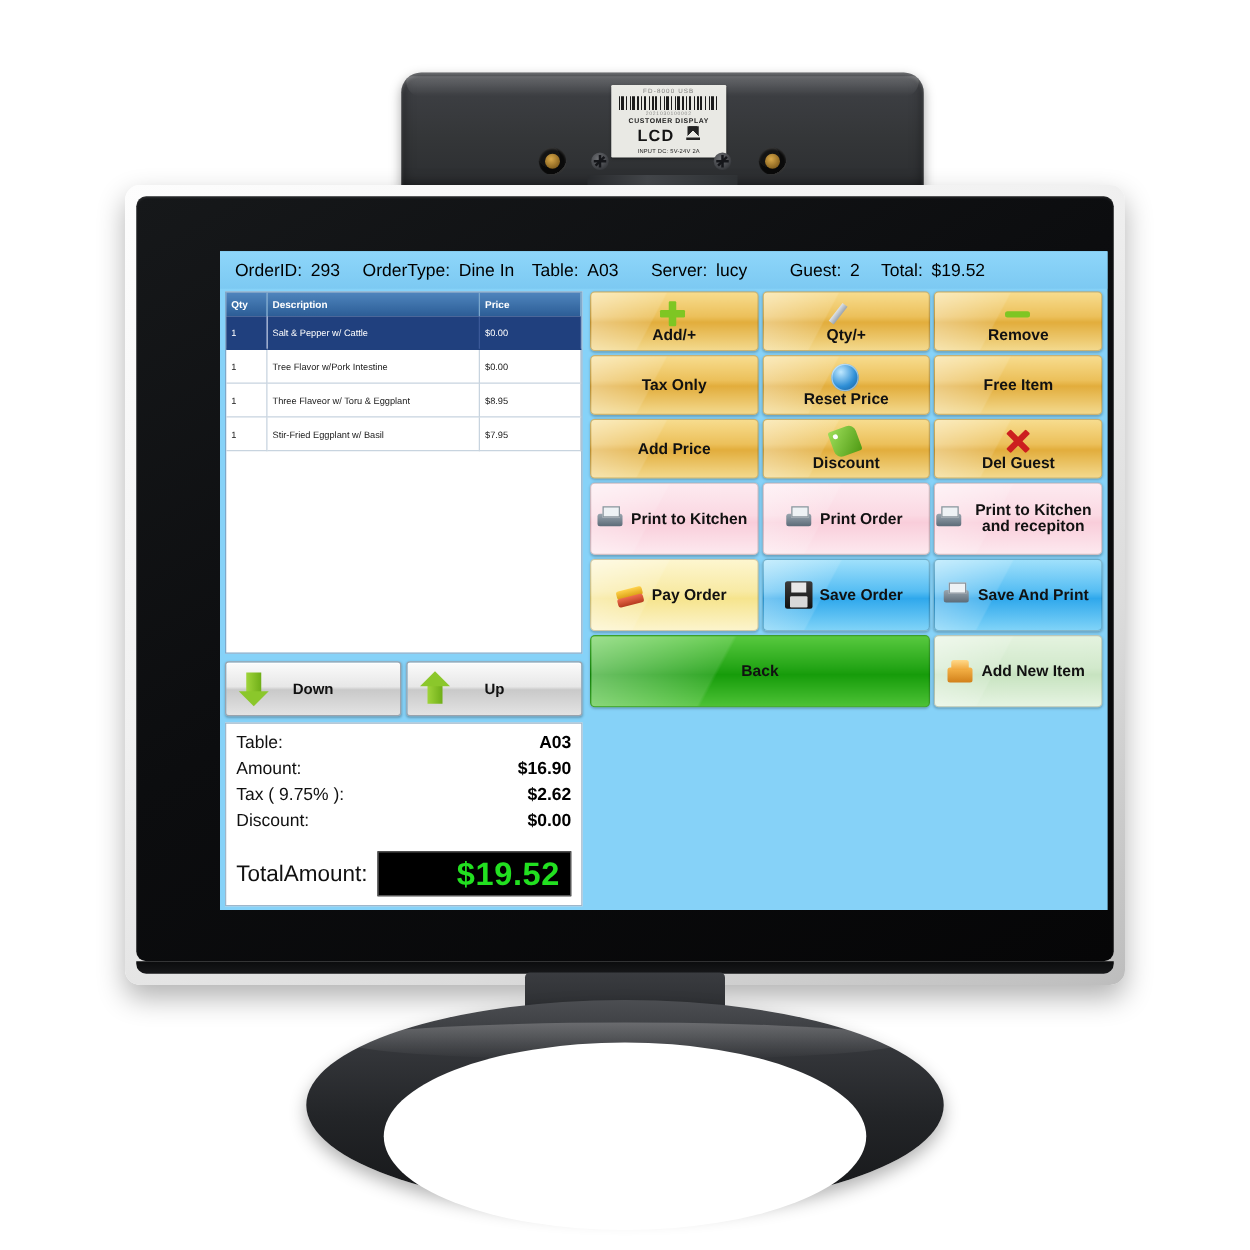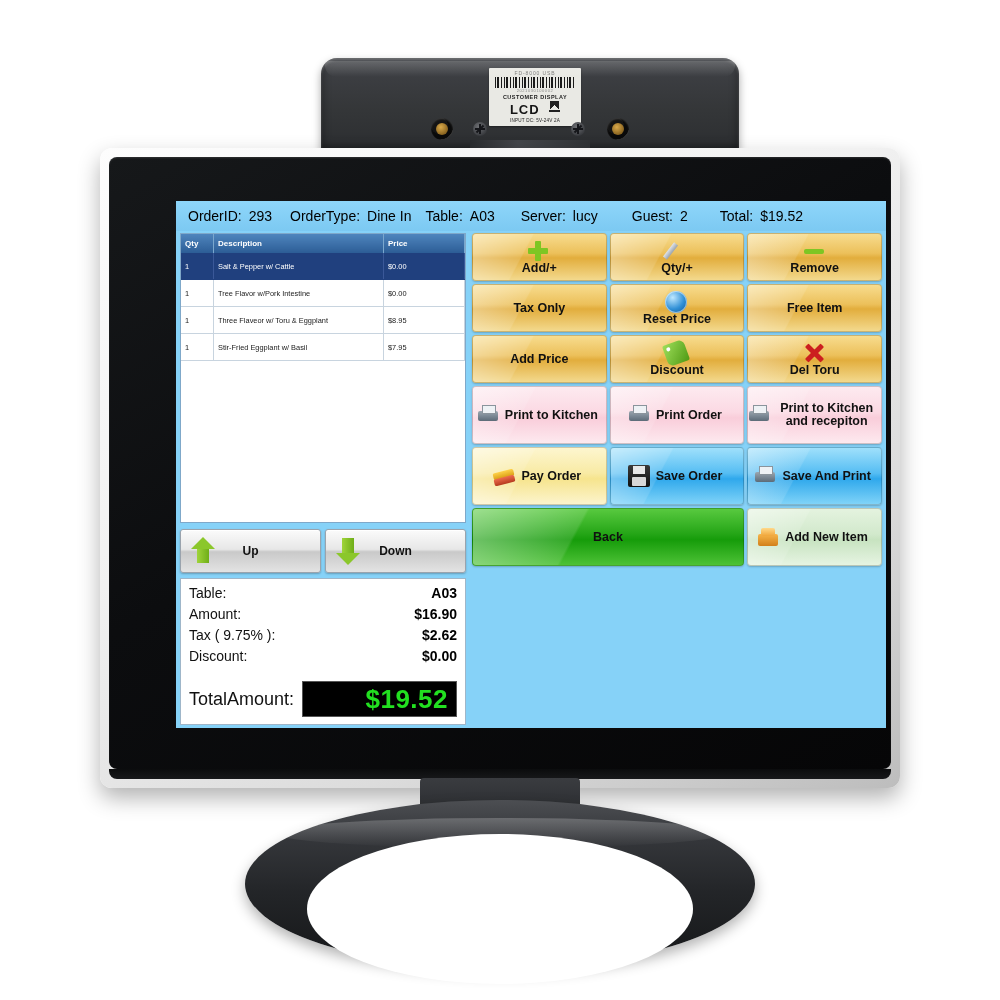--- a/index.html
+++ b/index.html
@@ -281,21 +281,21 @@
           <span class="val">A03</span>
         </div>
         <div class="fld" style="margin-left:26px;">
           <span class="lab">Server:</span>
           <span class="val">lucy</span>
         </div>
         <div class="fld" style="margin-left:34px;">
           <span class="lab">Guest:</span>
           <span class="val">2</span>
         </div>
-        <div class="fld" style="margin-left:32px;">
+        <div class="fld" style="margin-left:17px;">
           <span class="lab">Total:</span>
           <span class="val">$19.52</span>
         </div>
       </div>
 
       <div class="leftcol">
 
         <div class="grid-wrap">
           <table class="items">
             <thead>
@@ -325,26 +325,26 @@
                 <td>1</td>
                 <td>Stir-Fried Eggplant w/ Basil</td>
                 <td>$7.95</td>
               </tr>
             </tbody>
           </table>
         </div>
 
         <div class="navbtns">
           <div class="navbtn">
+            <span class="arrow-dn"></span>
+            <span>Down</span>
+          </div>
+          <div class="navbtn">
             <span class="arrow-up"></span>
             <span>Up</span>
-          </div>
-          <div class="navbtn">
-            <span class="arrow-dn"></span>
-            <span>Down</span>
           </div>
         </div>
 
         <div class="totals">
           <div class="trow">
             <span class="lbl">Table:</span>
             <span class="amt">A03</span>
           </div>
           <div class="trow">
             <span class="lbl">Amount:</span>
@@ -401,21 +401,21 @@
         <div class="btnrow">
           <div class="pbtn gold">
             <span class="txt">Add Price</span>
           </div>
           <div class="pbtn gold">
             <span class="bicon ic-tag"></span>
             <span class="txt">Discount</span>
           </div>
           <div class="pbtn gold">
             <span class="bicon ic-x"></span>
-            <span class="txt">Del Toru</span>
+            <span class="txt">Del Guest</span>
           </div>
         </div>
 
         <div class="btnrow">
           <div class="pbtn pink tall">
             <span class="bicon ic-printer"></span>
             <span class="txt">Print to Kitchen</span>
           </div>
           <div class="pbtn pink tall">
             <span class="bicon ic-printer"></span>

